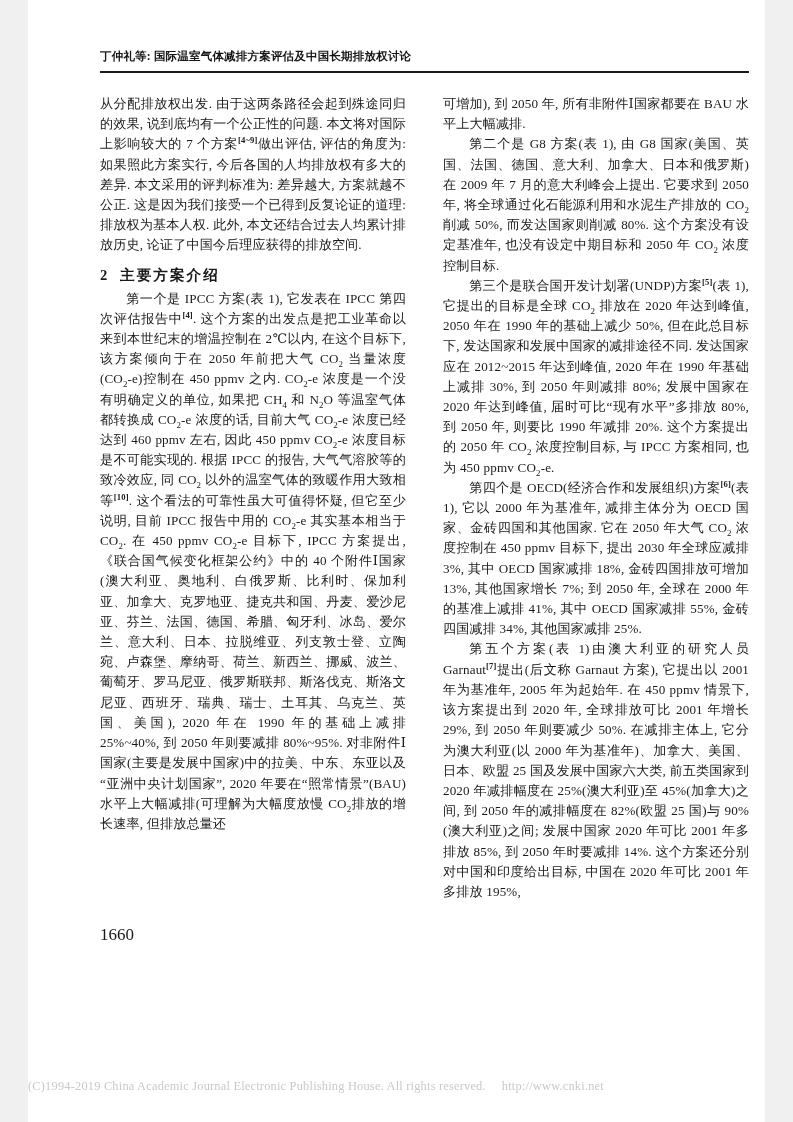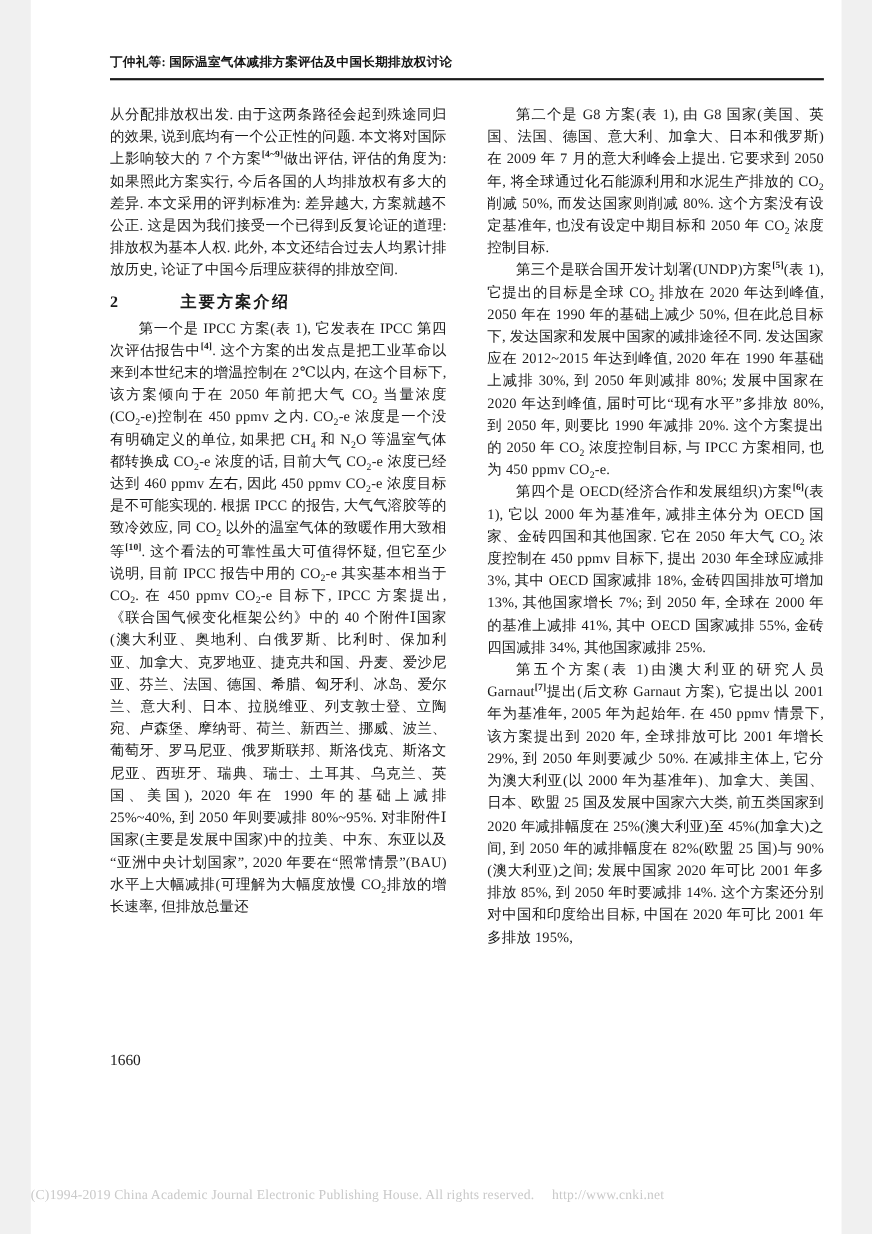--- a/index.html
+++ b/index.html
@@ -76,43 +76,41 @@
     line-height: 22px;
     font-weight: bold;
     letter-spacing: 0.03em;
   }
   h2.section-head .sec-num {
     display: inline-block;
     min-width: 20px;
   }
   h2.section-head .sec-title {
     letter-spacing: 0.14em;
-    margin-left: 44px;
   }
 
   sup.ref {
     font-size: 0.66em;
     vertical-align: super;
     line-height: 0;
     font-weight: bold;
   }
   sub.sb {
     font-size: 0.68em;
     vertical-align: sub;
     line-height: 0;
   }
 
   
   .folio {
     position: absolute;
     left: 72px;
     top: 925px;
-    font-size: 14px;
+    font-size: 17px;
     color: #1a1a1a;
-    margin-top: 32px;
   }
 
   
   .cnki-footer {
     position: absolute;
     left: 0;
     top: 1079px;
     width: 793px;
     text-align: left;
     font-size: 12.4px;
@@ -138,20 +136,21 @@
 
       <h2 class="section-head"><span class="sec-num">2</span><span class="sec-title">主要方案介绍</span></h2>
 
 
       <p class="para"><span>第一个是 IPCC 方案(表 1), 它发表在 IPCC 第四次评估报告中</span><sup class="ref">[4]</sup><span>. 这个方案的出发点是把工业革命以来到本世纪末的增温控制在 2℃以内, 在这个目标下, 该方案倾向于在 2050 年前把大气 CO</span><sub class="sb">2</sub><span> 当量浓度(CO</span><sub class="sb">2</sub><span>-e)控制在 450 ppmv 之内. CO</span><sub class="sb">2</sub><span>-e 浓度是一个没有明确定义的单位, 如果把 CH</span><sub class="sb">4</sub><span> 和 N</span><sub class="sb">2</sub><span>O 等温室气体都转换成 CO</span><sub class="sb">2</sub><span>-e 浓度的话, 目前大气 CO</span><sub class="sb">2</sub><span>-e 浓度已经达到 460 ppmv 左右, 因此 450 ppmv CO</span><sub class="sb">2</sub><span>-e 浓度目标是不可能实现的. 根据 IPCC 的报告, 大气气溶胶等的致冷效应, 同 CO</span><sub class="sb">2</sub><span> 以外的温室气体的致暖作用大致相等</span><sup class="ref">[10]</sup><span>. 这个看法的可靠性虽大可值得怀疑, 但它至少说明, 目前 IPCC 报告中用的 CO</span><sub class="sb">2</sub><span>-e 其实基本相当于 CO</span><sub class="sb">2</sub><span>. 在 450 ppmv CO</span><sub class="sb">2</sub><span>-e 目标下, IPCC 方案提出, 《联合国气候变化框架公约》中的 40 个附件Ⅰ国家(澳大利亚、奥地利、白俄罗斯、比利时、保加利亚、加拿大、克罗地亚、捷克共和国、丹麦、爱沙尼亚、芬兰、法国、德国、希腊、匈牙利、冰岛、爱尔兰、意大利、日本、拉脱维亚、列支敦士登、立陶宛、卢森堡、摩纳哥、荷兰、新西兰、挪威、波兰、葡萄牙、罗马尼亚、俄罗斯联邦、斯洛伐克、斯洛文尼亚、西班牙、瑞典、瑞士、土耳其、乌克兰、英国、美国), 2020 年在 1990 年的基础上减排 25%~40%, 到 2050 年则要减排 80%~95%. 对非附件Ⅰ国家(主要是发展中国家)中的拉美、中东、东亚以及“亚洲中央计划国家”, 2020 年要在“照常情景”(BAU)水平上大幅减排(可理解为大幅度放慢 CO</span><sub class="sb">2</sub><span>排放的增长速率, 但排放总量还</span></p>
 
     </div>
 
     <div class="col">
 
+      <p class="para noindent"><span>可增加), 到 2050 年, 所有非附件Ⅰ国家都要在 BAU 水平上大幅减排.</span></p>
 
       <p class="para"><span>第二个是 G8 方案(表 1), 由 G8 国家(美国、英国、法国、德国、意大利、加拿大、日本和俄罗斯)在 2009 年 7 月的意大利峰会上提出. 它要求到 2050 年, 将全球通过化石能源利用和水泥生产排放的 CO</span><sub class="sb">2</sub><span> 削减 50%, 而发达国家则削减 80%. 这个方案没有设定基准年, 也没有设定中期目标和 2050 年 CO</span><sub class="sb">2</sub><span> 浓度控制目标.</span></p>
 
       <p class="para"><span>第三个是联合国开发计划署(UNDP)方案</span><sup class="ref">[5]</sup><span>(表 1), 它提出的目标是全球 CO</span><sub class="sb">2</sub><span> 排放在 2020 年达到峰值, 2050 年在 1990 年的基础上减少 50%, 但在此总目标下, 发达国家和发展中国家的减排途径不同. 发达国家应在 2012~2015 年达到峰值, 2020 年在 1990 年基础上减排 30%, 到 2050 年则减排 80%; 发展中国家在 2020 年达到峰值, 届时可比“现有水平”多排放 80%, 到 2050 年, 则要比 1990 年减排 20%. 这个方案提出的 2050 年 CO</span><sub class="sb">2</sub><span> 浓度控制目标, 与 IPCC 方案相同, 也为 450 ppmv CO</span><sub class="sb">2</sub><span>-e.</span></p>
 
       <p class="para"><span>第四个是 OECD(经济合作和发展组织)方案</span><sup class="ref">[6]</sup><span>(表 1), 它以 2000 年为基准年, 减排主体分为 OECD 国家、金砖四国和其他国家. 它在 2050 年大气 CO</span><sub class="sb">2</sub><span> 浓度控制在 450 ppmv 目标下, 提出 2030 年全球应减排 3%, 其中 OECD 国家减排 18%, 金砖四国排放可增加 13%, 其他国家增长 7%; 到 2050 年, 全球在 2000 年的基准上减排 41%, 其中 OECD 国家减排 55%, 金砖四国减排 34%, 其他国家减排 25%.</span></p>
 
       <p class="para"><span>第五个方案(表 1)由澳大利亚的研究人员 Garnaut</span><sup class="ref">[7]</sup><span>提出(后文称 Garnaut 方案), 它提出以 2001 年为基准年, 2005 年为起始年. 在 450 ppmv 情景下, 该方案提出到 2020 年, 全球排放可比 2001 年增长 29%, 到 2050 年则要减少 50%. 在减排主体上, 它分为澳大利亚(以 2000 年为基准年)、加拿大、美国、日本、欧盟 25 国及发展中国家六大类, 前五类国家到 2020 年减排幅度在 25%(澳大利亚)至 45%(加拿大)之间, 到 2050 年的减排幅度在 82%(欧盟 25 国)与 90%(澳大利亚)之间; 发展中国家 2020 年可比 2001 年多排放 85%, 到 2050 年时要减排 14%. 这个方案还分别对中国和印度给出目标, 中国在 2020 年可比 2001 年多排放 195%,</span></p>
 
     </div>

